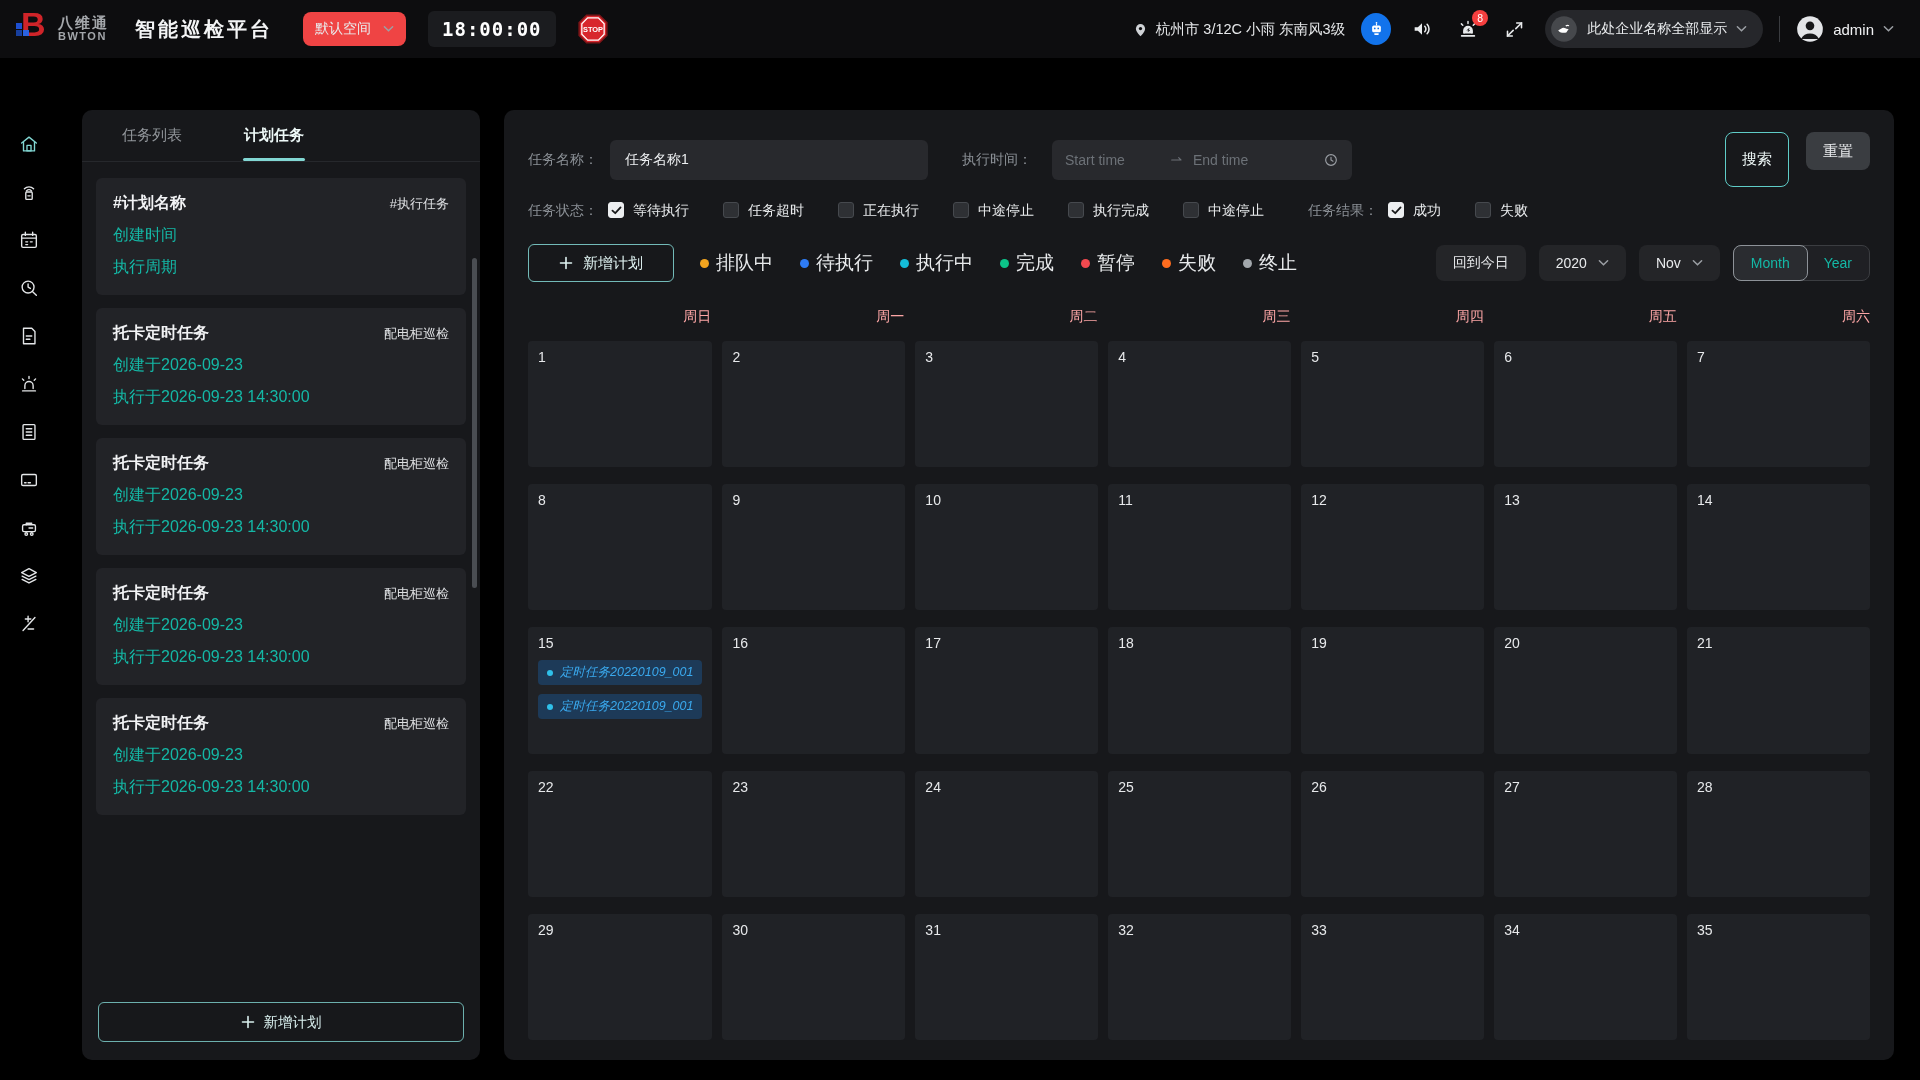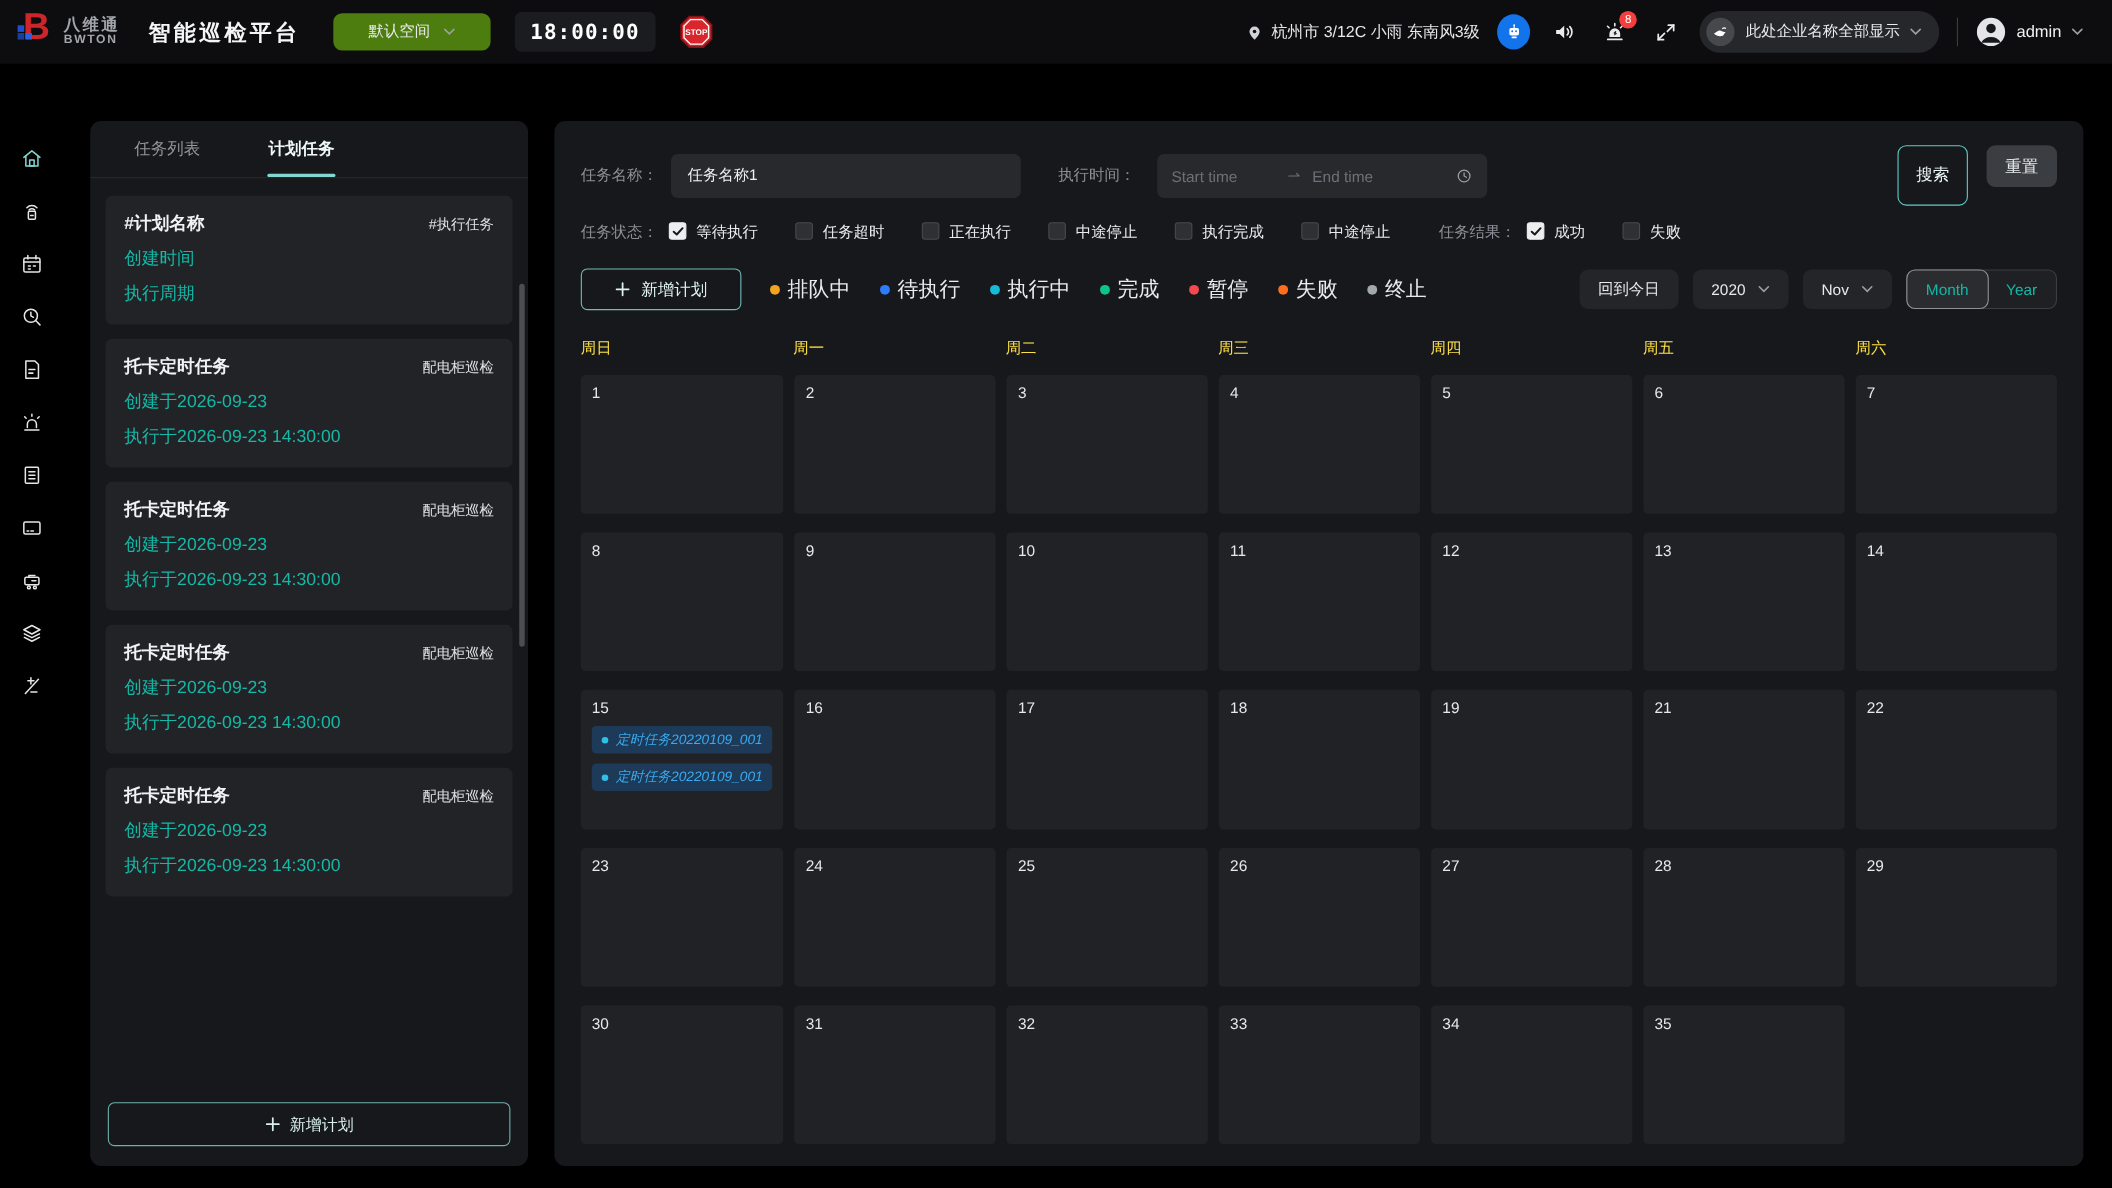--- a/index.html
+++ b/index.html
@@ -15,22 +15,22 @@
   .logo-mark { position:relative; width:36px; height:36px; }
   .logo-b { position:absolute; left:7px; top:-6px; font-size:34px; font-weight:bold; color:#cf2429; }
   .logo-sq { position:absolute; background:#1d4fd0; }
   .sq1 { left:2px;  top:12px; width:6px; height:6px; }
   .sq2 { left:9px;  top:19px; width:6px; height:6px; background:#2a62e0; }
   .sq3 { left:2px;  top:19px; width:6px; height:6px; background:#173f9e; }
   .logo-text { display:flex; flex-direction:column; line-height:1.05; }
   .logo-cn { font-size:15px; font-weight:bold; color:#a3a6aa; letter-spacing:2px; }
   .logo-en { font-size:11px; font-weight:bold; color:#a3a6aa; letter-spacing:1.5px; }
   .app-title { font-size:20px; font-weight:bold; color:#f4f5f6; letter-spacing:3px; margin-left:10px; }
-  .space-pill { height:34px; background:#4d7c0f; border-radius:8px; display:flex; align-items:center;
-                gap:12px; padding:0 32px; font-size:14px; color:#e9ebed; margin-left:14px; cursor:pointer; }
+  .space-pill { height:34px; background:#ef4444; border-radius:8px; display:flex; align-items:center;
+                gap:12px; padding:0 12px; font-size:14px; color:#e9ebed; margin-left:14px; cursor:pointer; }
   .timer { height:36px; background:#1b1c1f; border-radius:6px; display:flex; align-items:center;
            padding:0 14px; font-family:"DejaVu Sans Mono",monospace; font-size:19px; font-weight:bold;
            letter-spacing:1px; color:#fff; margin-left:6px; }
   .stop-wrap { width:34px; height:34px; margin-left:4px; }
   .top-spacer { flex:1; }
   .weather { display:flex; align-items:center; gap:7px; font-size:14.5px; color:#e6e8ea; }
   .iconbtn { position:relative; width:30px; height:30px; display:flex; align-items:center;
              justify-content:center; cursor:pointer; }
   .robot-circle { width:32px; height:32px; border-radius:50%; background:#1273eb;
                   display:flex; align-items:center; justify-content:center; }
@@ -117,21 +117,21 @@
   .ctrl-btn { height:36px; background:#242528; border-radius:8px; border:none; color:#e8eaec;
               font-size:14px; padding:0 17px; display:flex; align-items:center; gap:11px; cursor:pointer; }
   .seg { height:36px; background:#1f2024; border:1px solid #3b3d41; border-radius:8px; display:flex;
          align-items:stretch; }
   .seg-btn { padding:0 17px; display:flex; align-items:center; font-size:14px; color:#14b8a6;
              cursor:pointer; border-radius:8px; }
   .seg-btn.active { border:1px solid #8d9298; background:#2a2c30; margin:-1px; }
 
   
   .weekdays { margin-top:16px; display:grid; grid-template-columns:repeat(7,1fr); gap:0 10px; }
-  .wd { text-align:left; font-size:14px; color:#fde047; padding:10px 0 15px; }
+  .wd { text-align:right; font-size:14px; color:#fca5a5; padding:10px 0 15px; }
   .cal-grid { flex:1; display:grid; grid-template-columns:repeat(7,1fr); grid-auto-rows:1fr;
               gap:17px 10px; }
   .day-cell { background:#202226; border-radius:4px; padding:8px 10px; cursor:pointer; }
   .day-num { font-size:14px; color:#e7e9eb; }
   .event-chip { margin-top:9px; height:25px; background:#1d3a58; border-radius:4px; display:flex;
                 align-items:center; gap:7px; padding:0 9px; cursor:pointer; }
   .edot { width:6px; height:6px; border-radius:50%; background:#2fc0ea; flex:none; }
   .elabel { font-size:12.5px; color:#3aa9ee; font-style:italic; white-space:nowrap; }
 </style>
 </head>
@@ -613,20 +613,23 @@
         <div class="day-cell">
           <div class="day-num">17</div>
         </div>
         <div class="day-cell">
           <div class="day-num">18</div>
         </div>
         <div class="day-cell">
           <div class="day-num">19</div>
         </div>
         <div class="day-cell">
+          <div class="day-num">20</div>
+        </div>
+        <div class="day-cell">
           <div class="day-num">21</div>
         </div>
         <div class="day-cell">
           <div class="day-num">22</div>
         </div>
         <div class="day-cell">
           <div class="day-num">23</div>
         </div>
         <div class="day-cell">
           <div class="day-num">24</div>

